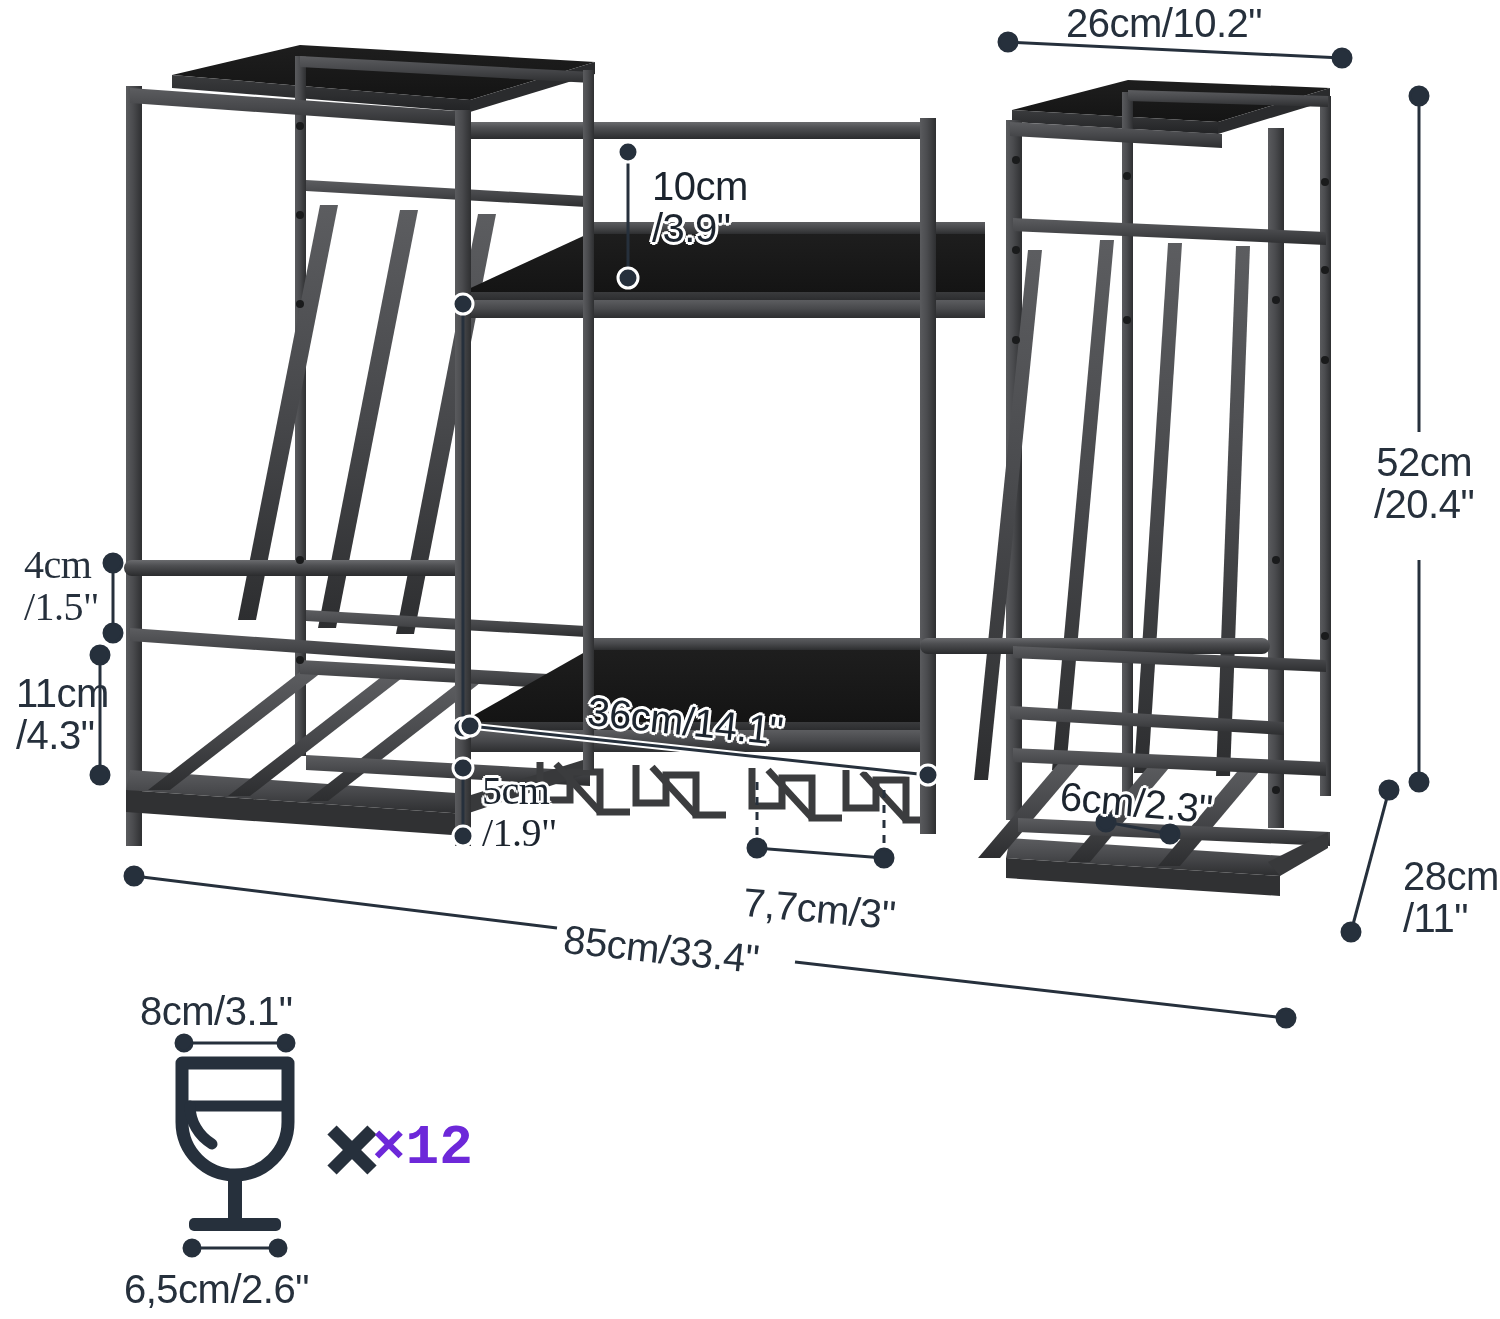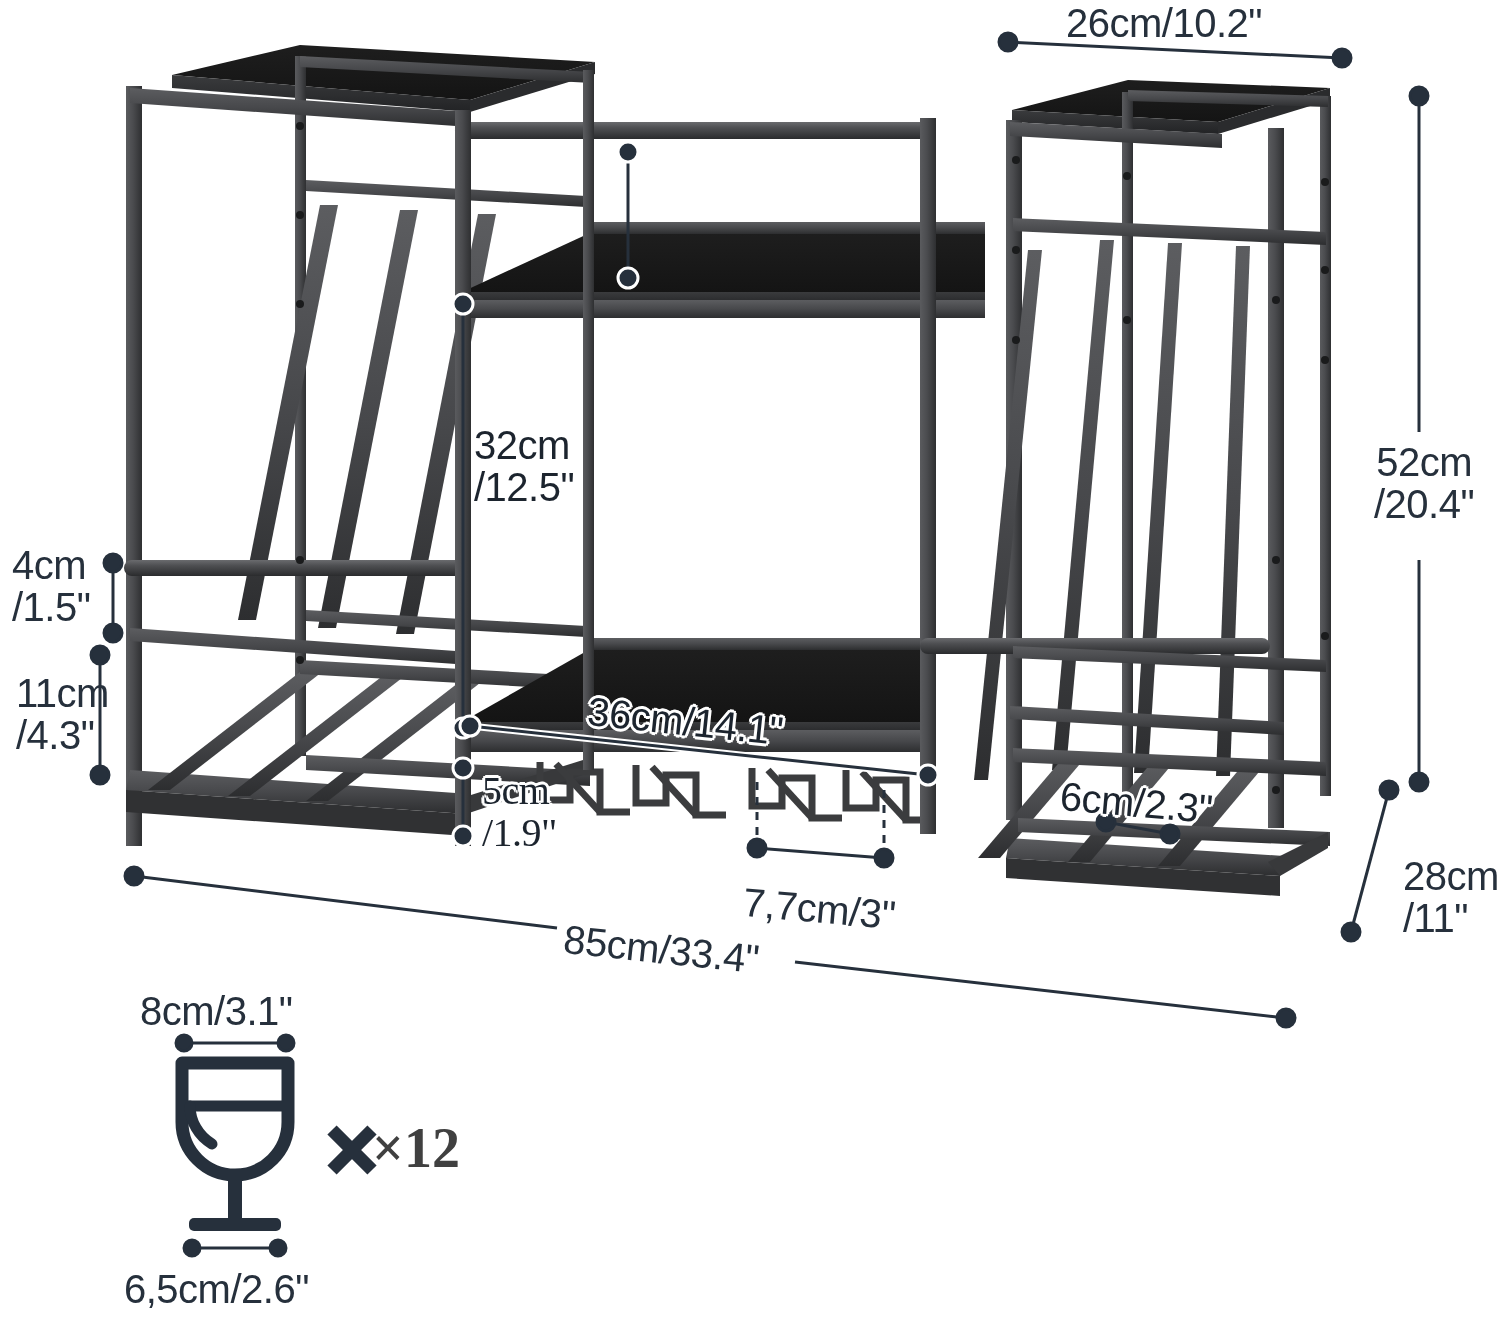--- a/index.html
+++ b/index.html
@@ -39,24 +39,24 @@
   .dimlabel.outlined {
     color: #1c242e;
     text-shadow:
       -2px -2px 0 #ffffff,  2px -2px 0 #ffffff,
       -2px  2px 0 #ffffff,  2px  2px 0 #ffffff,
       -3px  0   0 #ffffff,  3px  0   0 #ffffff,
        0   -3px 0 #ffffff,  0    3px 0 #ffffff;
   }
   .countlabel {
     position: absolute;
-    font-family: Liberation Serif, serif;
+    font-family: Liberation Mono, monospace;
     font-size: 56px;
     font-weight: bold;
-    color: #404040;
+    color: #6d28d9;
     white-space: pre;
   }
 </style>
 </head>
 <body>
 
 <div id="stage">
 
   <svg class="layer" viewBox="0 0 1500 1319">
     <defs>
@@ -328,26 +328,26 @@
         <line x1="134" y1="876" x2="557" y2="928"></line>
         <line x1="795" y1="962" x2="1286" y2="1018"></line>
         <circle cx="134" cy="876" r="9"></circle>
         <circle cx="1286" cy="1018" r="9"></circle>
       </g>
     </g>
   </svg>
 
   <div class="dimlabel" style="left:1066px; top:2px;">26cm/10.2"</div>
 
-
-  <div class="dimlabel outlined" style="left:474px; top:424px;">32cm<br>/12.5"</div>
+  <div class="dimlabel outlined" style="left:652px; top:165px;">10cm<br>/3.9"</div>
+
 
   <div class="dimlabel outlined" style="left:482px; top:770px;font-family:Liberation Serif, serif;">5cm<br>/1.9"</div>
 
-  <div class="dimlabel" style="left:12px; top:544px;">4cm<br>/1.5"</div>
+  <div class="dimlabel" style="left:24px; top:544px;font-family:Liberation Serif, serif;">4cm<br>/1.5"</div>
 
   <div class="dimlabel" style="left:16px; top:672px;">11cm<br>/4.3"</div>
 
   <div class="dimlabel" style="left:1374px; top:441px;text-align:center;">52cm<br>/20.4"</div>
 
   <div class="dimlabel" style="left:1392px; top:855px;margin-left:11px;">28cm<br>/11"</div>
 
   <div class="dimlabel outlined" style="left:590px; top:690px; transform:rotate(6deg); transform-origin:left top;">36cm/14.1"</div>
 
   <div class="dimlabel" style="left:745px; top:881px; transform:rotate(5deg); transform-origin:left top;">7,7cm/3"</div>

